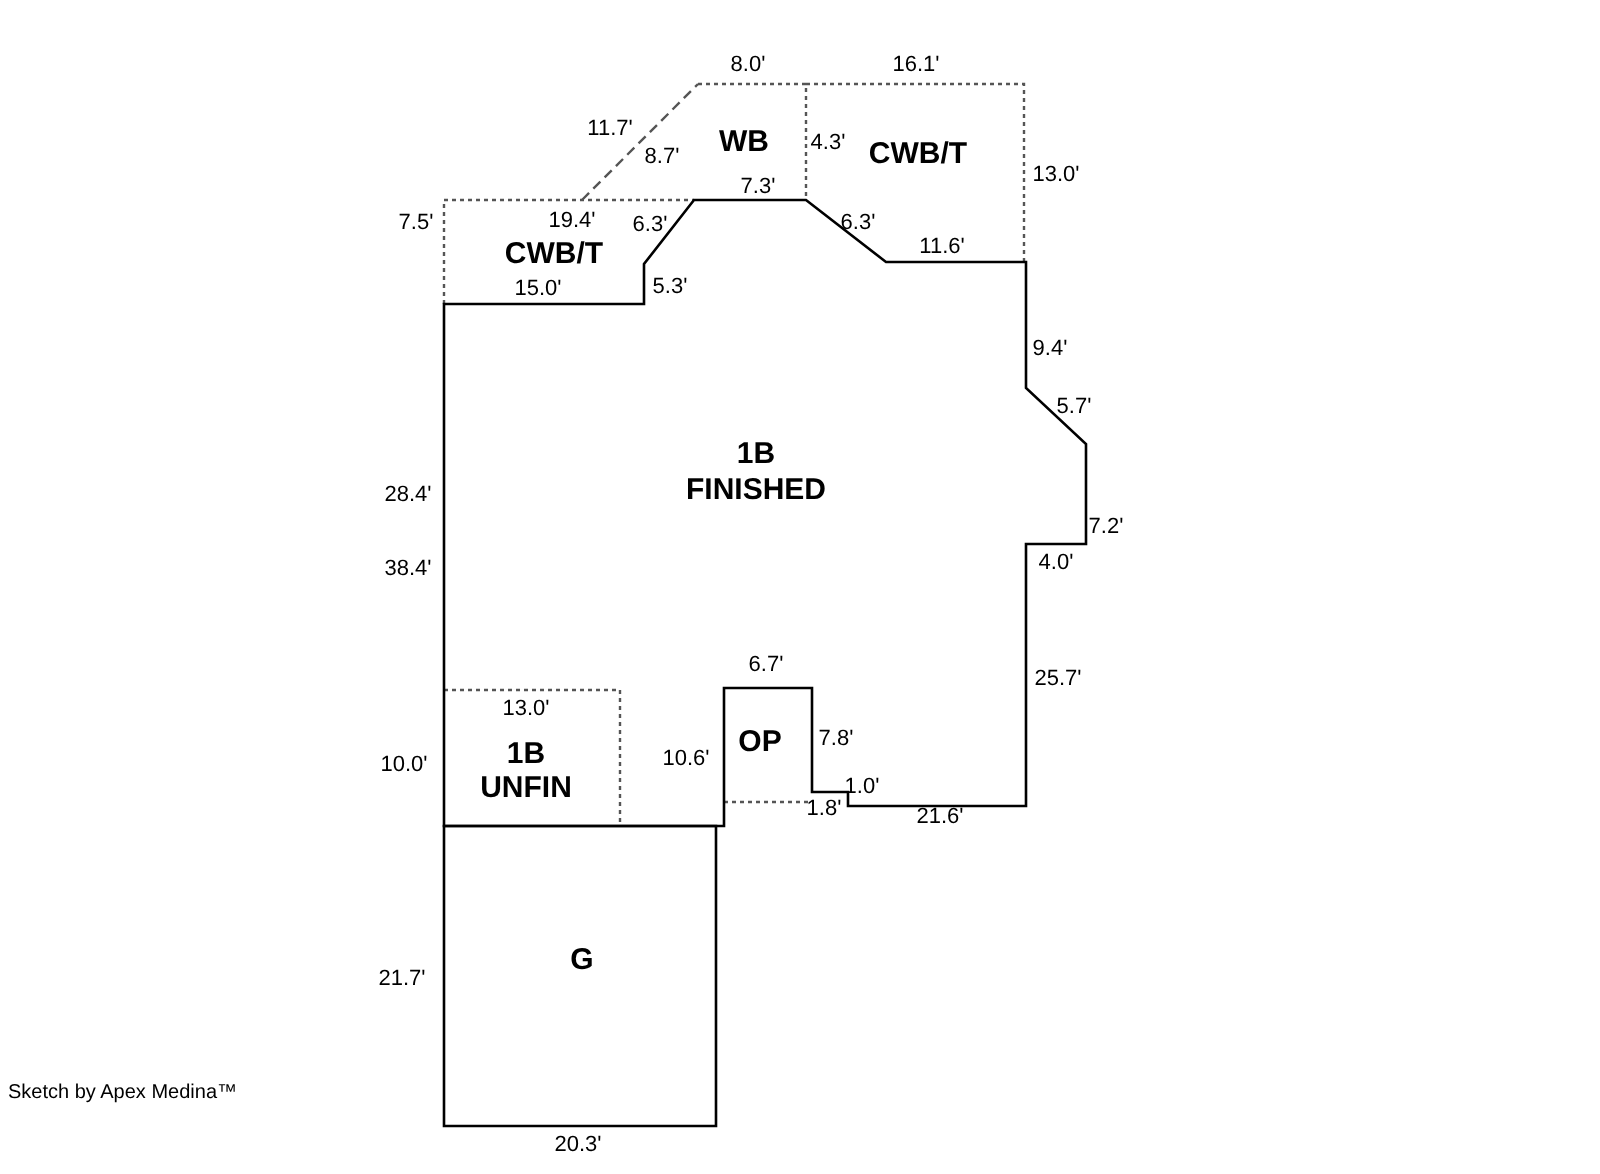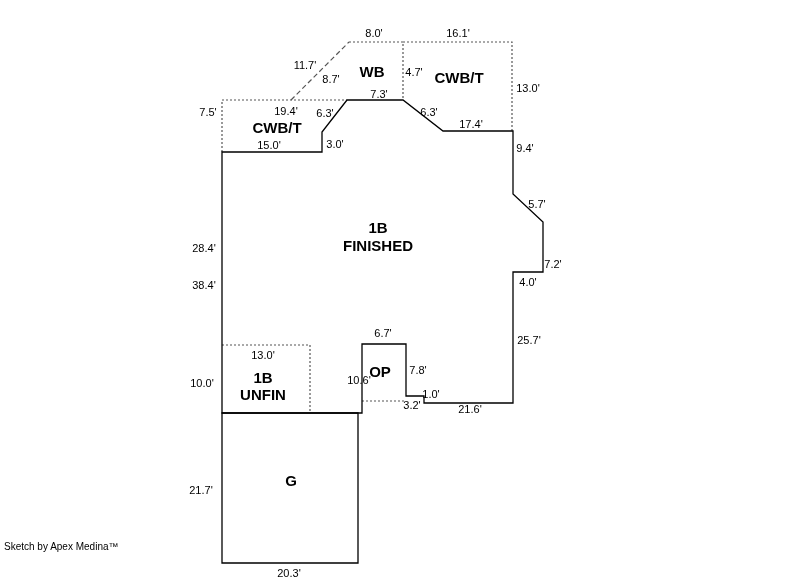--- a/index.html
+++ b/index.html
@@ -57,45 +57,45 @@
     <path d="M222,152 L322,152 L322,132 L347,100 L403,100 L443,131 L513,131
              L513,194 L543,222 L543,272 L513,272 L513,403 L424,403 L424,396
              L406,396 L406,344 L362,344 L362,413 L222,413 Z" fill="none" stroke="#000" stroke-width="1.3"></path>
 
     <path d="M222,413 L358,413 L358,563 L222,563 Z" fill="none" stroke="#000" stroke-width="1.3"></path>
   </svg>
 
   <span class="dim" style="left:374px;top:33px">8.0'</span>
   <span class="dim" style="left:458px;top:33px">16.1'</span>
   <span class="dim" style="left:305px;top:65px">11.7'</span>
-  <span class="dim" style="left:414px;top:72px">4.7'</span>
+  <span class="dim" style="left:414px;top:72px">4.3'</span>
   <span class="dim" style="left:528px;top:88px">13.0'</span>
   <span class="dim" style="left:331px;top:79px">8.7'</span>
   <span class="dim" style="left:379px;top:94px">7.3'</span>
   <span class="dim" style="left:286px;top:111px">19.4'</span>
   <span class="dim" style="left:325px;top:113px">6.3'</span>
   <span class="dim" style="left:429px;top:112px">6.3'</span>
-  <span class="dim" style="left:471px;top:124px">17.4'</span>
+  <span class="dim" style="left:471px;top:124px">11.6'</span>
   <span class="dim" style="left:208px;top:112px">7.5'</span>
   <span class="dim" style="left:269px;top:145px">15.0'</span>
-  <span class="dim" style="left:335px;top:144px">3.0'</span>
-  <span class="dim" style="left:525px;top:148px">9.4'</span>
+  <span class="dim" style="left:335px;top:144px">5.3'</span>
+  <span class="dim" style="left:525px;top:175px">9.4'</span>
   <span class="dim" style="left:537px;top:204px">5.7'</span>
   <span class="dim" style="left:553px;top:264px">7.2'</span>
   <span class="dim" style="left:204px;top:248px">28.4'</span>
   <span class="dim" style="left:528px;top:282px">4.0'</span>
   <span class="dim" style="left:204px;top:285px">38.4'</span>
   <span class="dim" style="left:383px;top:333px">6.7'</span>
   <span class="dim" style="left:529px;top:340px">25.7'</span>
   <span class="dim" style="left:263px;top:355px">13.0'</span>
   <span class="dim" style="left:418px;top:370px">7.8'</span>
-  <span class="dim" style="left:359px;top:380px">10.6'</span>
+  <span class="dim" style="left:343px;top:380px">10.6'</span>
   <span class="dim" style="left:202px;top:383px">10.0'</span>
   <span class="dim" style="left:431px;top:394px">1.0'</span>
-  <span class="dim" style="left:412px;top:405px">3.2'</span>
+  <span class="dim" style="left:412px;top:405px">1.8'</span>
   <span class="dim" style="left:470px;top:409px">21.6'</span>
   <span class="dim" style="left:201px;top:490px">21.7'</span>
   <span class="dim" style="left:289px;top:573px">20.3'</span>
 
   <span class="room" style="left:372px;top:71px">WB</span>
   <span class="room" style="left:459px;top:77px">CWB/T</span>
   <span class="room" style="left:277px;top:127px">CWB/T</span>
   <span class="room" style="left:378px;top:227px">1B</span>
   <span class="room" style="left:378px;top:245px">FINISHED</span>
   <span class="room" style="left:263px;top:377px">1B</span>

